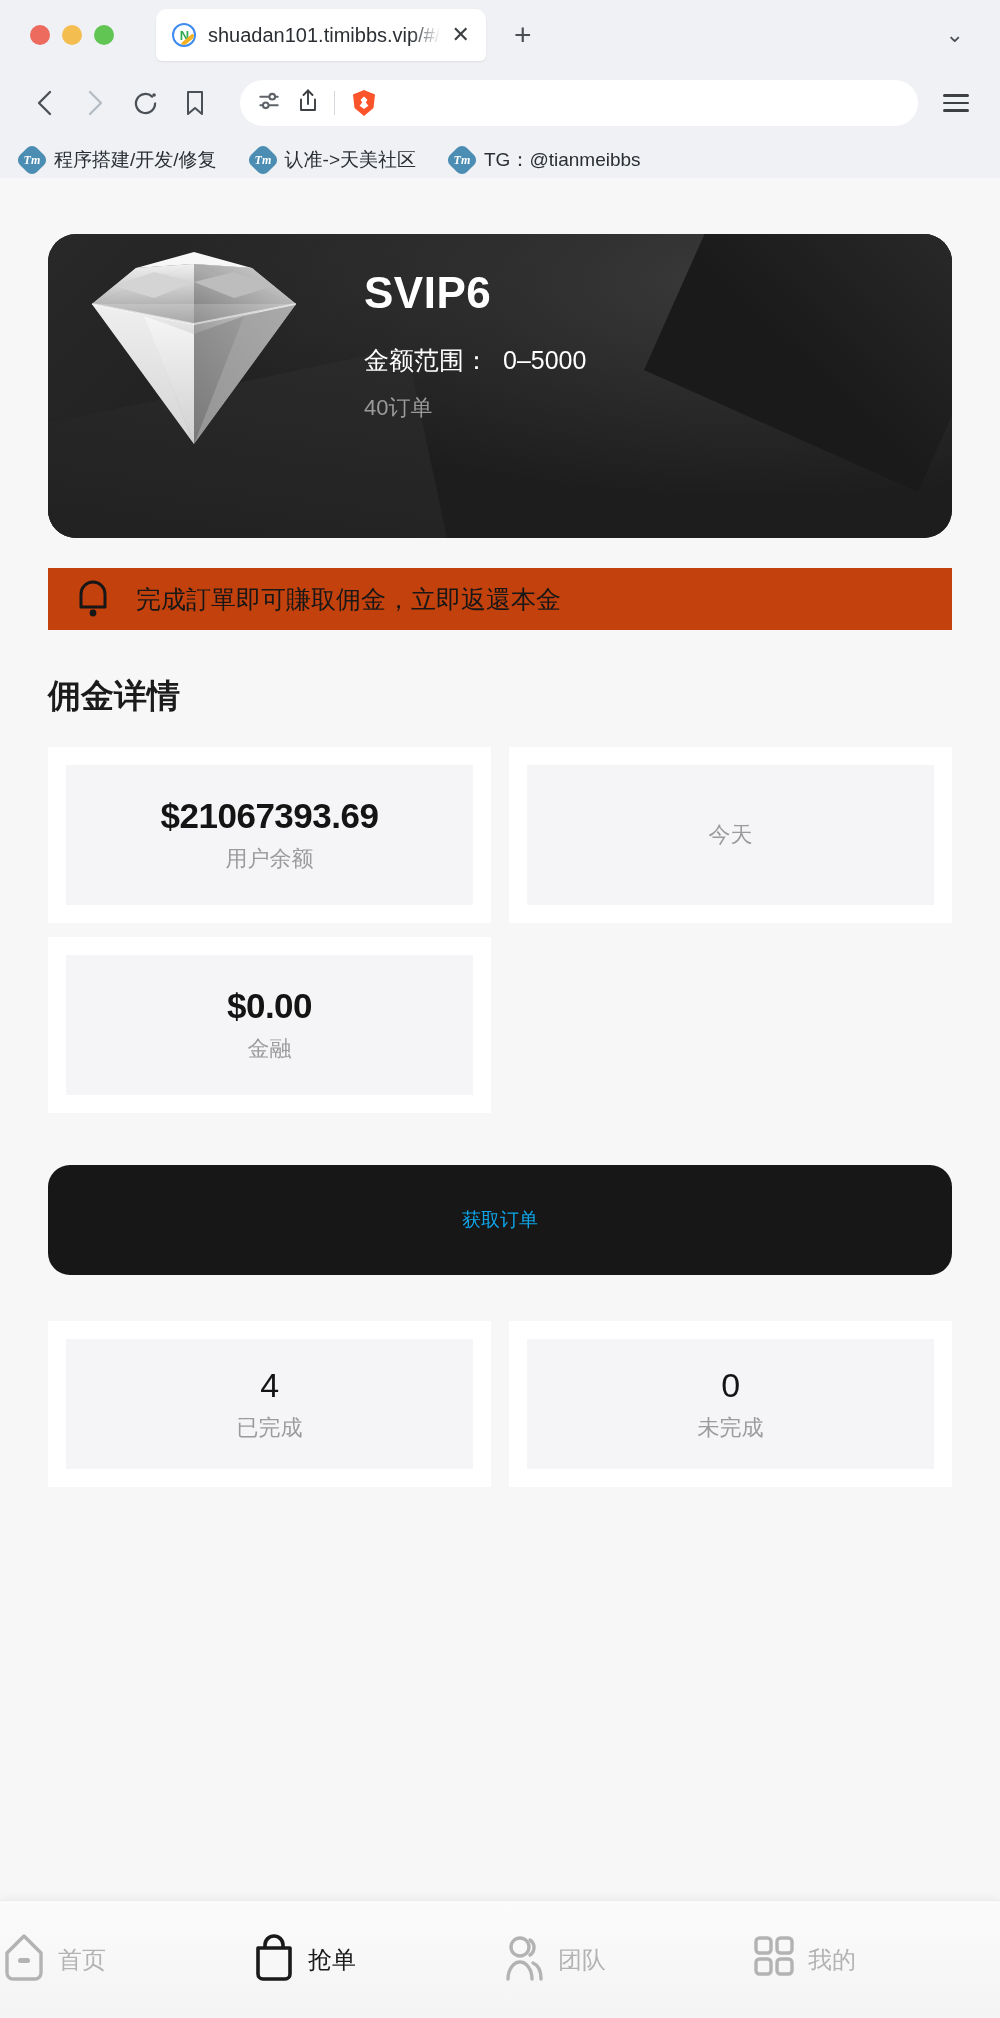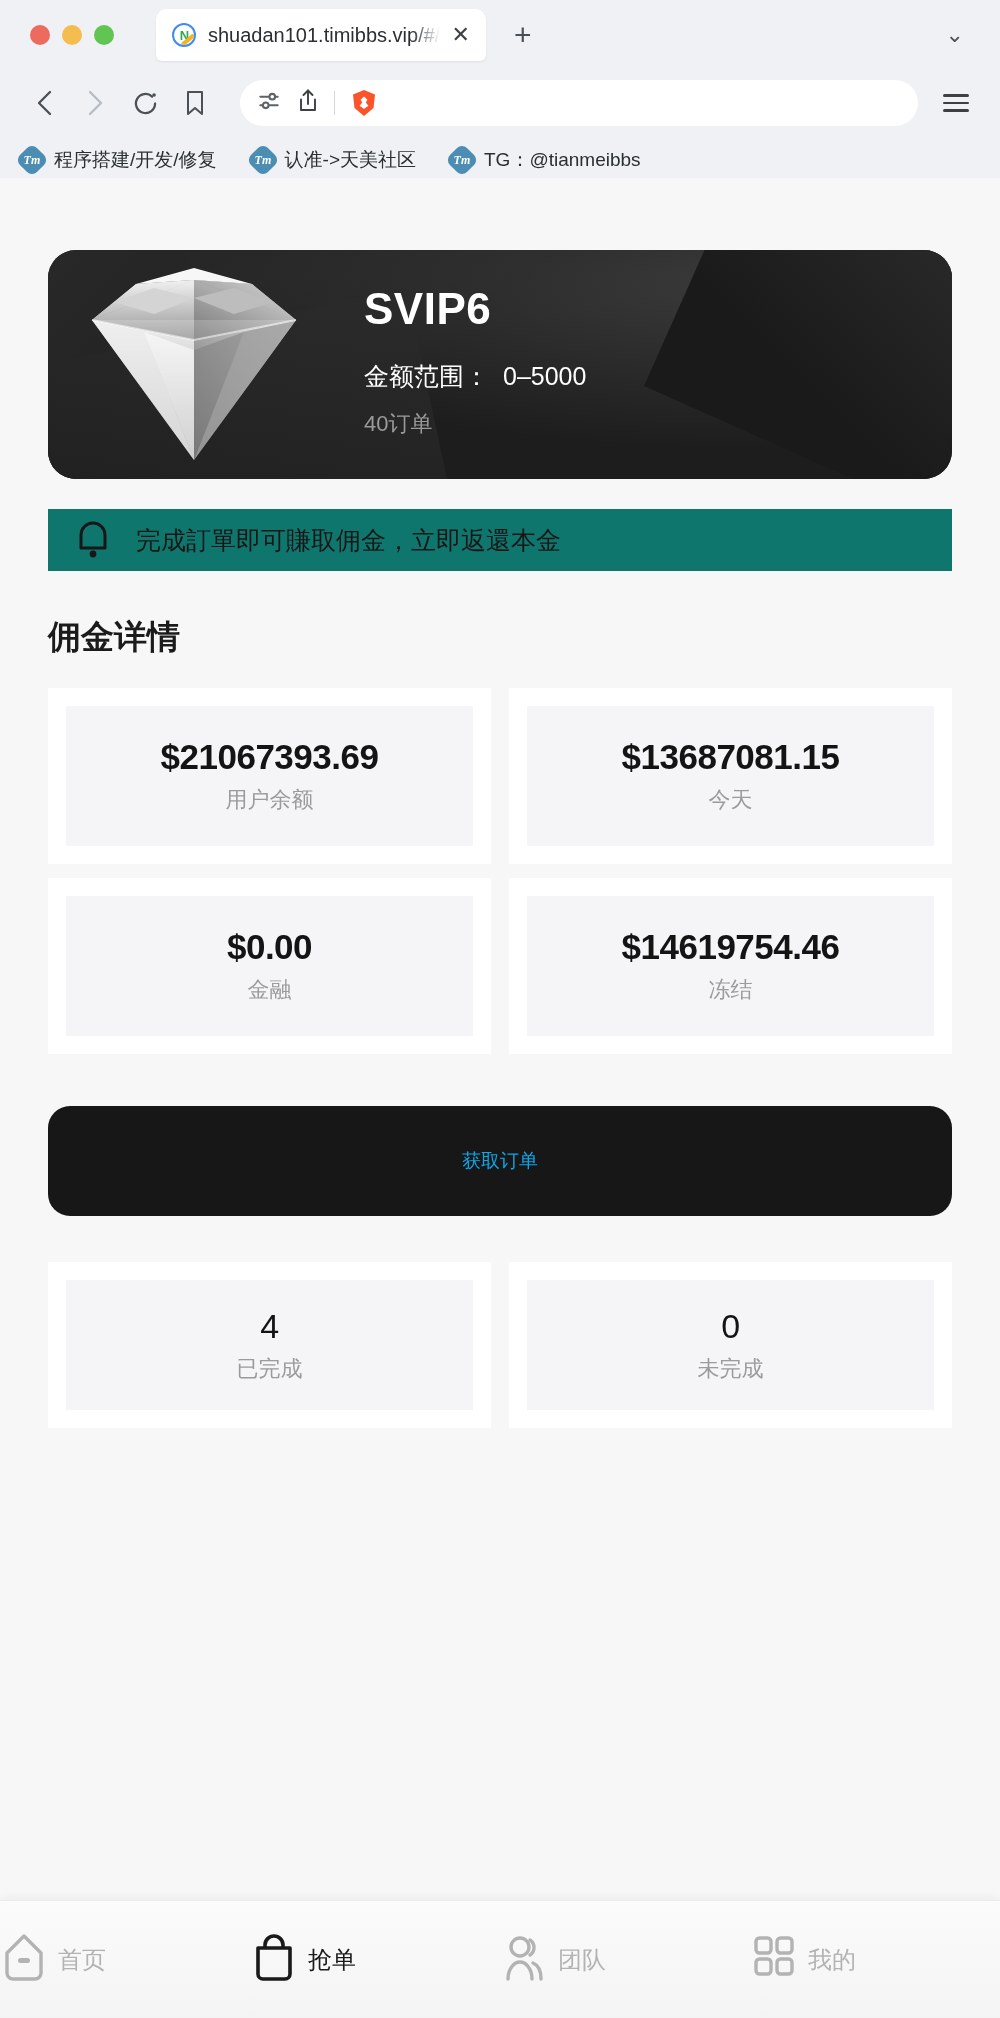--- a/index.html
+++ b/index.html
@@ -99,22 +99,22 @@
   .viewport {
     position: absolute; left: 0; top: 178px; width: 1000px; height: 1840px;
     background: #f7f7f7; overflow: hidden;
   }
   .page { padding: 0 14px; }
   .spacer-top { height: 56px; }
 
   
   .vipcard {
     position: relative;
-    margin: 16px 34px;
-    height: 229px;
+    margin: 0 34px;
+    height: 304px;
     background: #252525;
     border-radius: 28px;
     overflow: visible;
   }
   .vipcard .facets {
     position:absolute; inset:0; border-radius:28px; overflow:hidden;
     background:
       linear-gradient(135deg, rgba(255,255,255,0.05) 0%, rgba(255,255,255,0) 45%),
       radial-gradient(ellipse at 78% 15%, #3a3a3a 0%, #1d1d1d 60%),
       #232323;
@@ -134,21 +134,21 @@
 
   .vip-text { position: absolute; left: 316px; top: 34px; }
   .vip-title { font-size: 44px; font-weight: 700; color: #ffffff; letter-spacing: 0.5px; }
   .vip-range { font-size: 25px; color: #ffffff; margin-top: 26px; }
   .vip-range b { font-weight: 400; }
   .vip-range .val { margin-left: 14px; }
   .vip-orders { font-size: 22px; color: #9a9a9a; margin-top: 16px; }
 
   
   .notice {
-    margin: 30px 34px 0 34px; height: 62px; background: #0f766e;
+    margin: 30px 34px 0 34px; height: 62px; background: #c2410c;
     display: flex; align-items: center; gap: 22px; padding: 0 24px;
   }
   .notice-text { font-size: 25px; color: #171717; }
 
   
   .sect-title {
     margin: 44px 0 0 34px; font-size: 33px; font-weight: 700; color: #1b1b1b;
   }
 
   
@@ -361,34 +361,27 @@
 
       <div class="grid">
         <div class="card">
           <div class="card-inner">
             <div class="card-value">$21067393.69</div>
             <div class="card-label">用户余额</div>
           </div>
         </div>
         <div class="card">
           <div class="card-inner">
-            <div class="card-value">$13687081.15</div>
             <div class="card-label">今天</div>
           </div>
         </div>
         <div class="card">
           <div class="card-inner">
             <div class="card-value">$0.00</div>
             <div class="card-label">金融</div>
-          </div>
-        </div>
-        <div class="card">
-          <div class="card-inner">
-            <div class="card-value">$14619754.46</div>
-            <div class="card-label">冻结</div>
           </div>
         </div>
       </div>
 
       <button class="cta">获取订单</button>
 
       <div class="grid bottom">
         <div class="card">
           <div class="card-inner">
             <div class="card-value">4</div>

